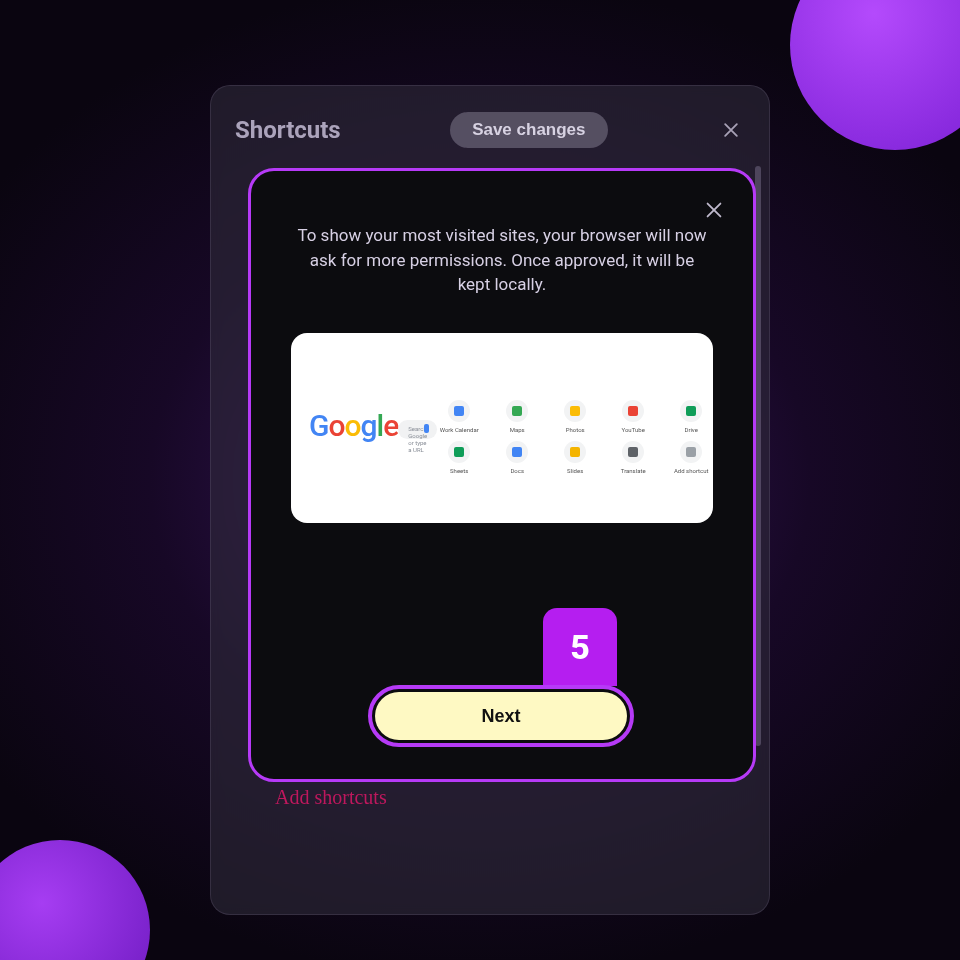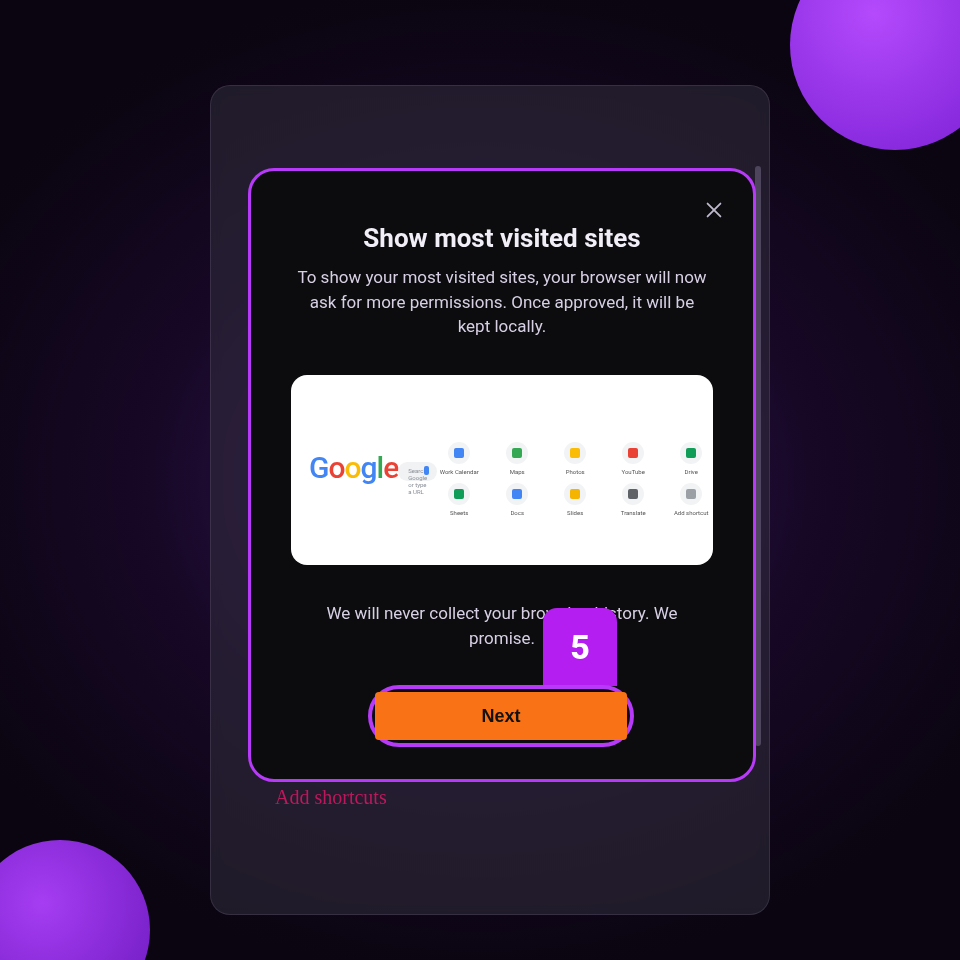--- a/index.html
+++ b/index.html
@@ -196,47 +196,55 @@
     position: absolute;
     left: 368px; top: 685px;
     width: 266px; height: 62px;
     border: 4px solid #b63af7;
     border-radius: 31px;
     display:flex; align-items:center; justify-content:center;
     z-index: 6;
   }
   .next-btn {
     width: 252px; height: 48px;
-    background: #f97316;
+    background: #fef9c3;
     border: none;
-    border-radius: 4px;
+    border-radius: 24px;
     font-size: 18px;
     font-weight: 700;
     color: #111;
     cursor: pointer;
   }
 </style>
 </head>
 <body>
 
 <div class="decor-circle-top"></div>
 <div class="decor-circle-bottom"></div>
 
 <div class="settings-card">
+  <div class="settings-header">
+    <div class="settings-title">Shortcuts</div>
+    <button class="save-btn">Save changes</button>
+    <div class="close-x">
+      <svg viewBox="0 0 24 24" fill="none" stroke-width="2.2" stroke-linecap="round">
+          <path d="M5 5 L19 19 M19 5 L5 19"></path>
+        </svg>
+    </div>
+  </div>
   <div class="settings-scroll"></div>
   <div class="add-shortcuts">Add shortcuts</div>
 </div>
 
 <div class="modal">
   <div class="modal-close">
     <svg viewBox="0 0 24 24" fill="none" stroke-width="2" stroke-linecap="round">
         <path d="M5 5 L19 19 M19 5 L5 19"></path>
       </svg>
   </div>
-  <h1>Show most visited sites</h1>
   <p class="desc">To show your most visited sites, your browser will now ask for more permissions. Once approved, it will be kept locally.</p>
 
   <div class="preview">
     <div class="g-logo">
       <span class="gB">G</span><span class="gR">o</span><span class="gY">o</span><span class="gB">g</span><span class="gG">l</span><span class="gR">e</span>
     </div>
     <div class="search-bar">
       <span>Search Google or type a URL</span>
       <span class="mic"></span>
     </div>
@@ -297,20 +305,19 @@
         </div>
         <div class="tile">
           <div class="tile-ico">
             <span style="background: rgb(154, 160, 166);"></span>
           </div>
           <div>Add shortcut</div>
         </div>
       </div>
   </div>
 
-  <p class="promise">We will never collect your browsing history. We promise.</p>
 </div>
 
 <div class="step-badge">5</div>
 
 <div class="next-frame">
   <button class="next-btn">Next</button>
 </div>
 
 </body></html>

